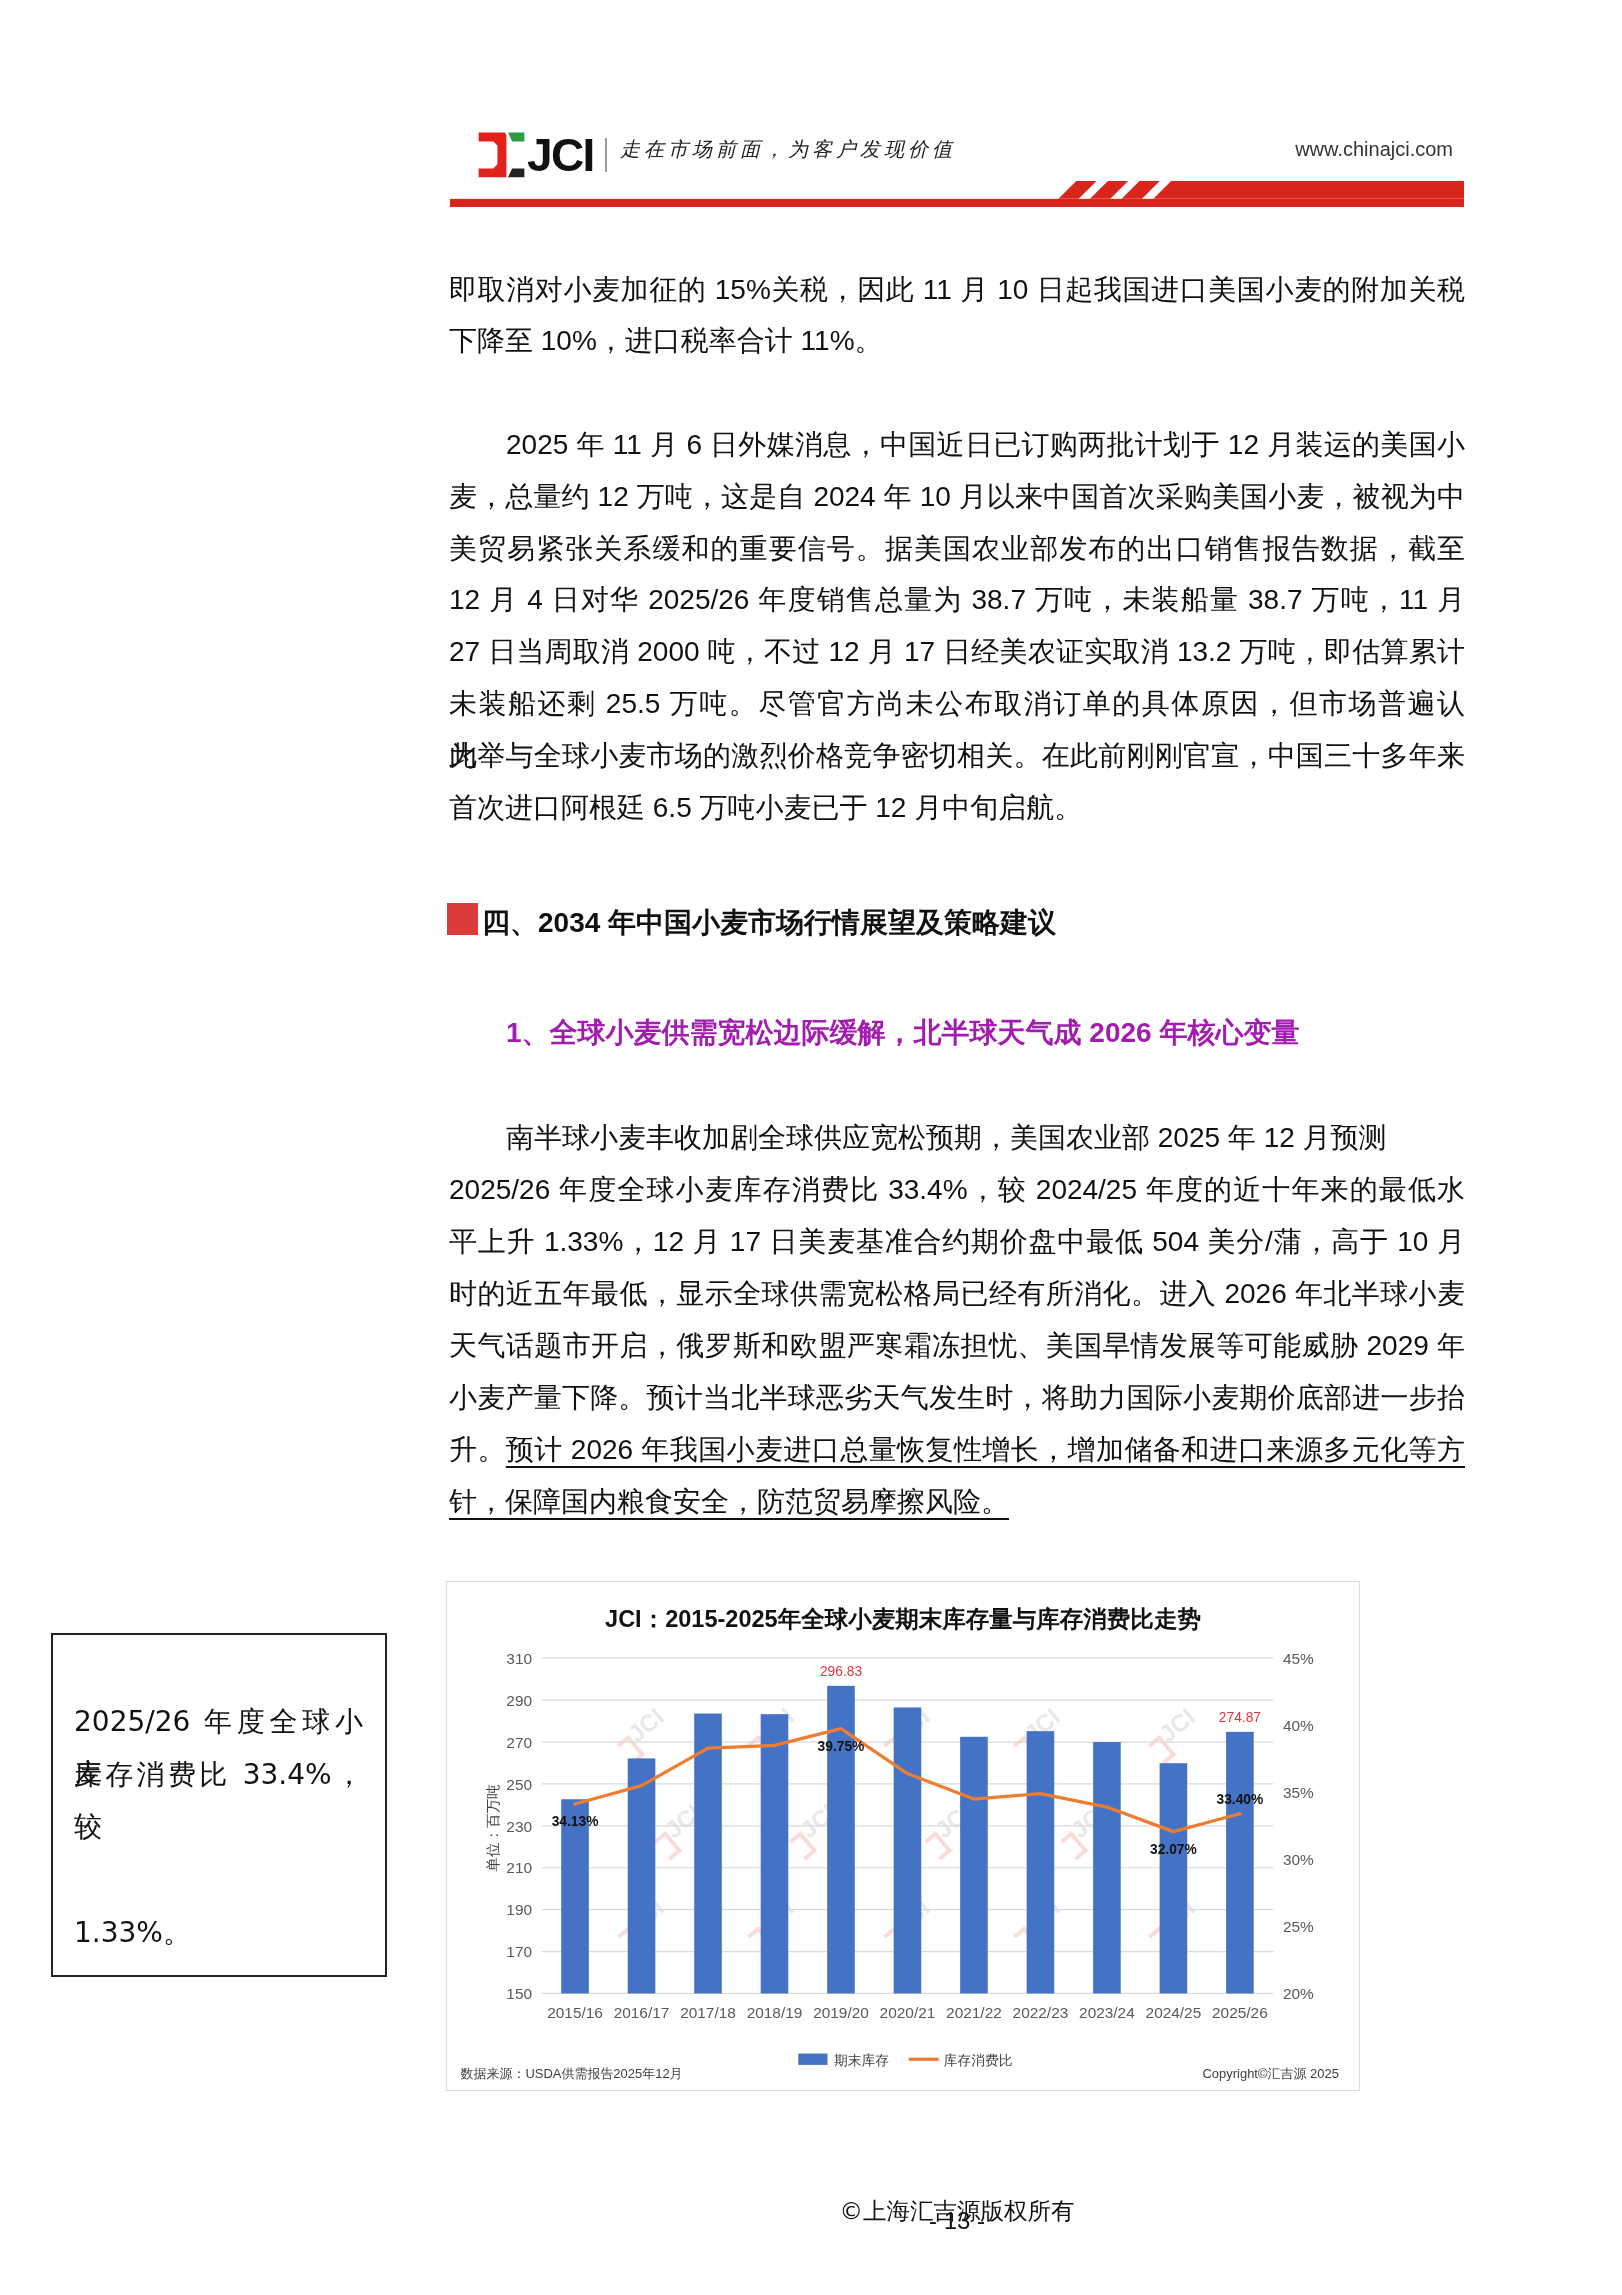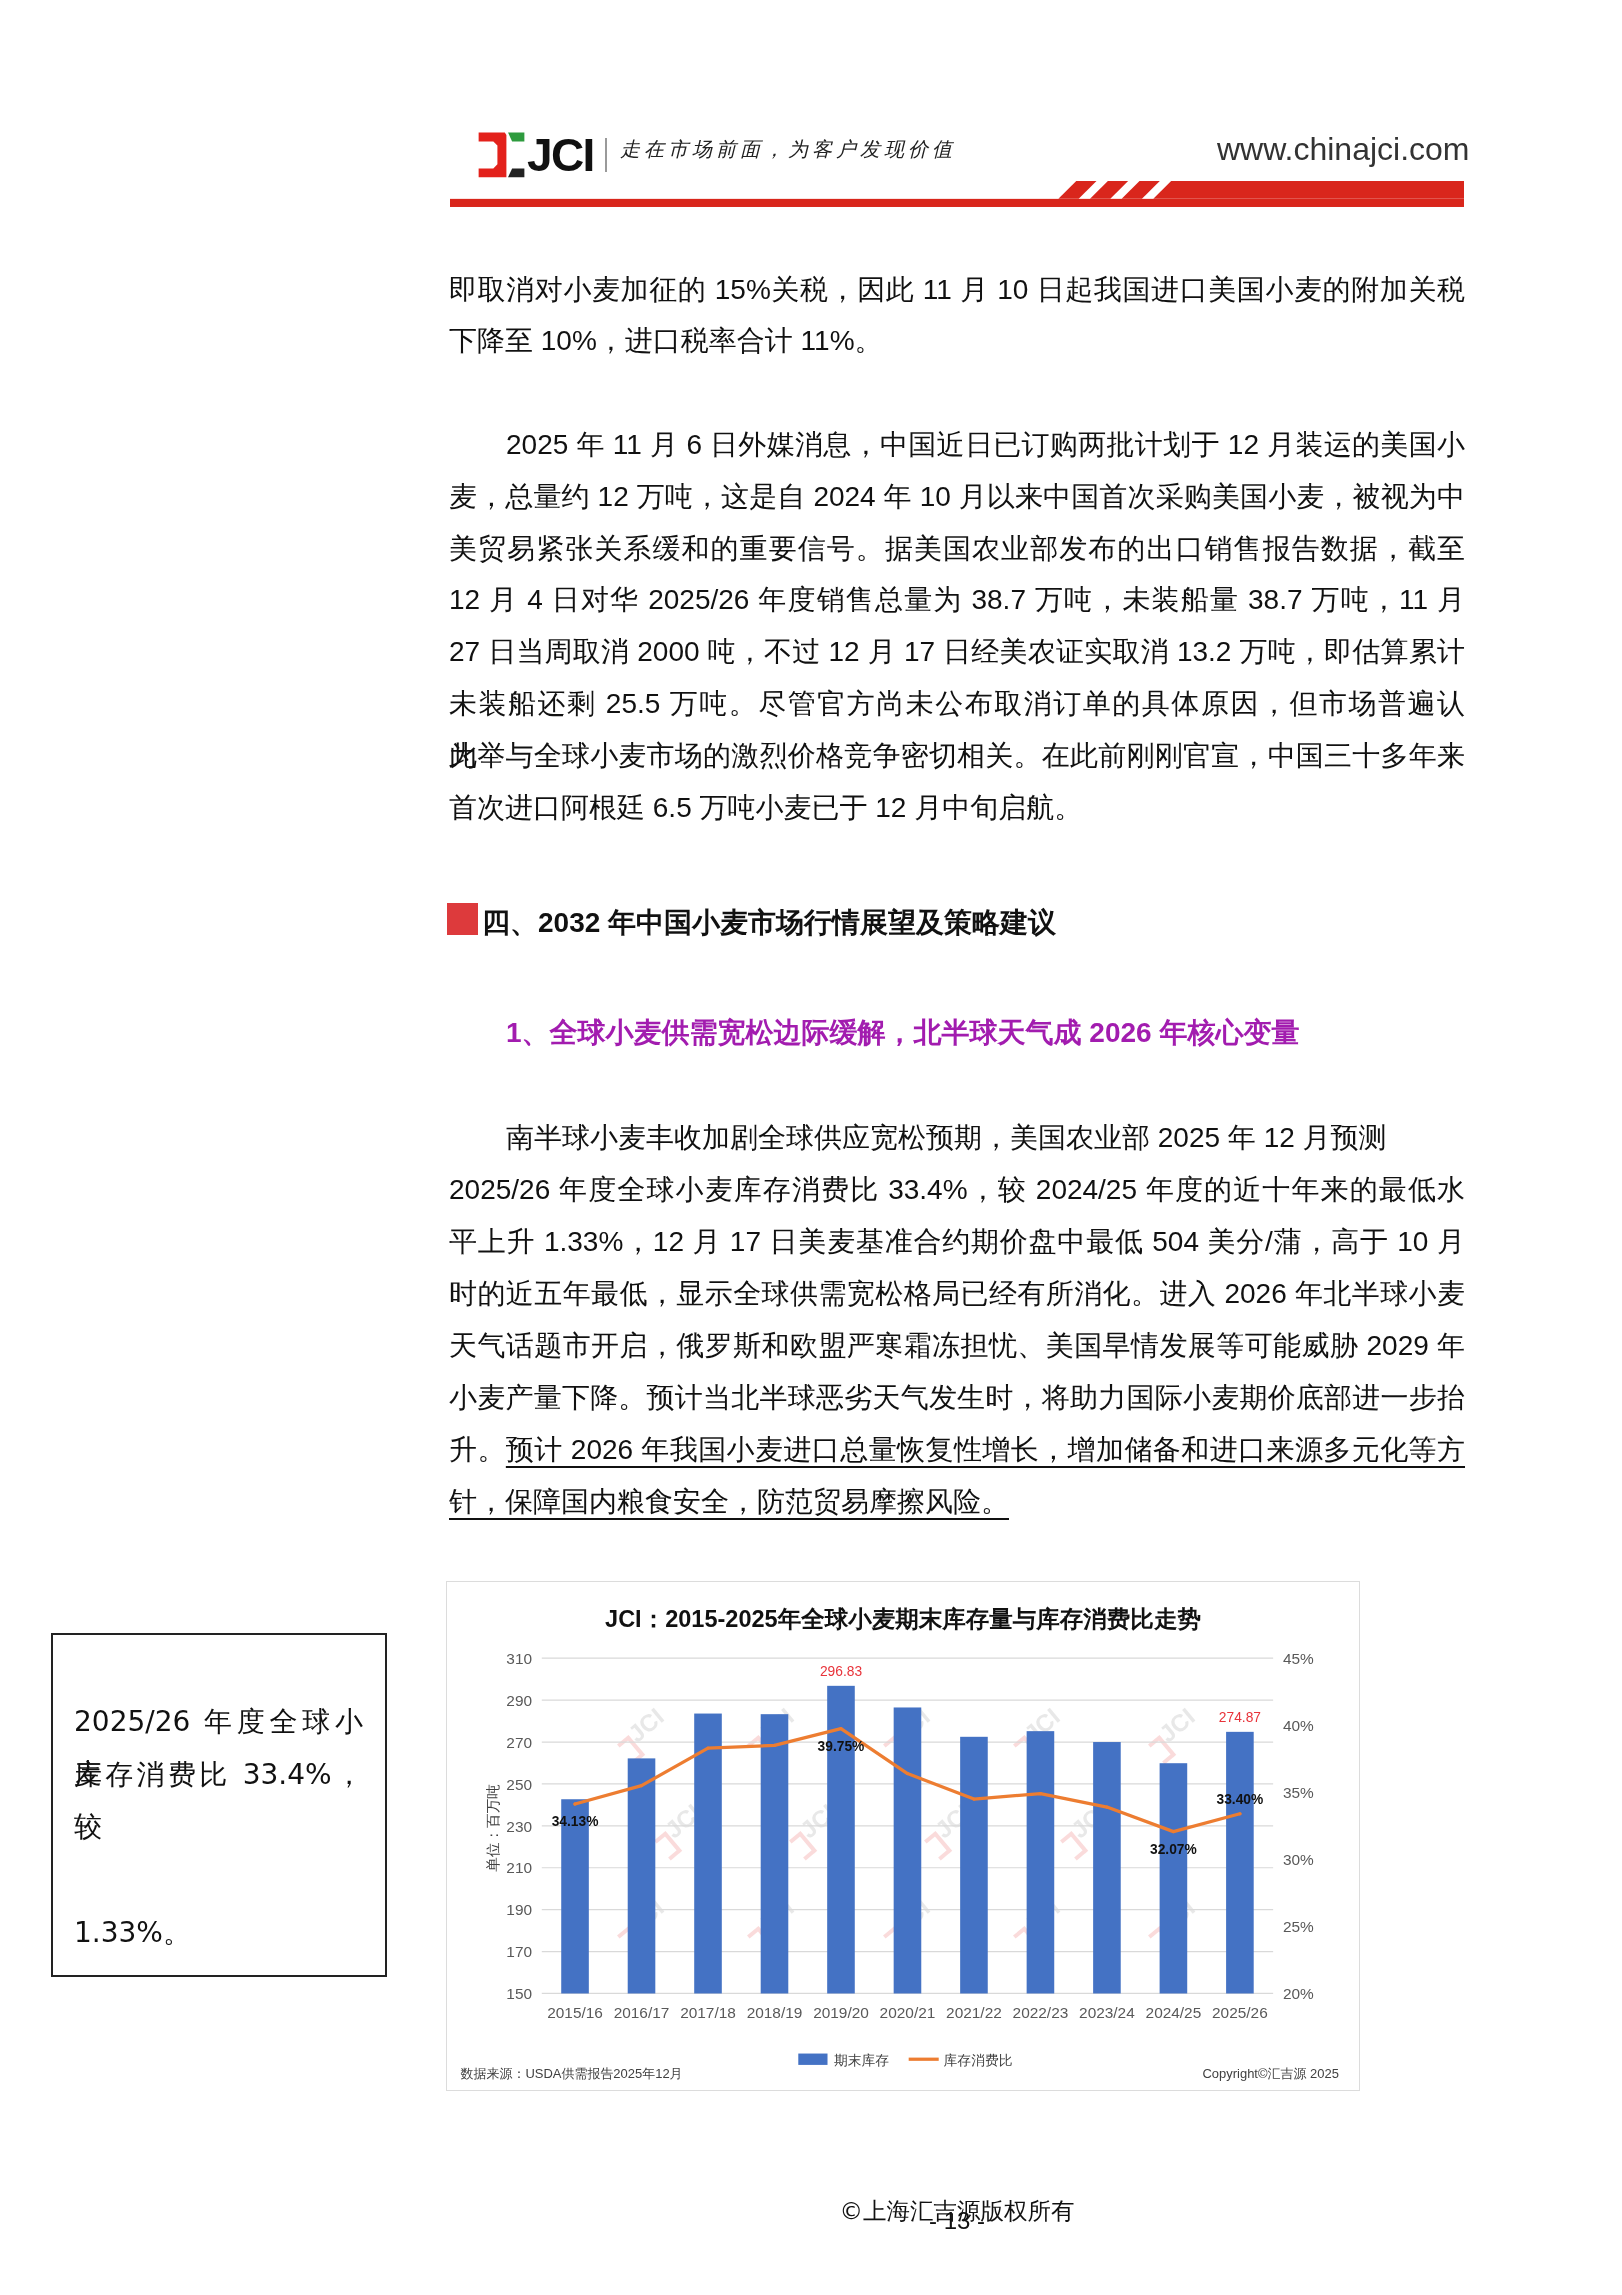--- a/index.html
+++ b/index.html
@@ -3,21 +3,21 @@
 <meta charset="utf-8">
 <style>
   html, body { margin:0; padding:0; }
   body { width:1623px; height:2295px; position:relative; background:#ffffff; overflow:hidden;
          font-family:"Liberation Sans","DejaVu Sans",sans-serif; color:#111; }
   
   #logo-svg { position:absolute; left:477px; top:130px; width:49px; height:49px; }
   .logo-text { position:absolute; left:527px; top:132px; font-size:46px; line-height:46px; font-weight:bold; color:#111; letter-spacing:-1.6px; }
   .logo-divider { position:absolute; left:605px; top:138px; width:1.6px; height:34px; background:#9a9a9a; }
   .slogan { position:absolute; left:620px; top:135px; font-family:"DejaVu Serif","Liberation Serif",serif; font-style:italic; font-size:20px; line-height:28px; letter-spacing:4px; color:#222; }
-  .site-url { position:absolute; left:1217px; top:132px; width:236px; text-align:right; font-size:32px; line-height:34px; color:#333; }
+  .site-url { position:absolute; left:1217px; top:132px; width:236px; text-align:right; font-size:20px; line-height:34px; color:#333; }
   #band-svg { position:absolute; left:450px; top:181px; width:1014px; height:26px; }
   
   .ln { position:absolute; left:449px; width:1016px; height:52px; line-height:52px; font-size:28px; color:#111; box-sizing:border-box; }
   .j { text-align:justify; text-align-last:justify; text-justify:inter-character; }
   .ind { padding-left:57px; }
   .ul { text-decoration:underline; text-decoration-thickness:1.6px; text-underline-offset:7.3px; }
   .sec-marker { position:absolute; left:447px; top:903px; width:31px; height:32px; background:#DD3A3C; }
   .sec-heading { position:absolute; left:482px; top:897px; height:52px; line-height:52px; font-size:28px; font-weight:bold; color:#111; white-space:nowrap; }
   .sub-heading { position:absolute; left:506px; top:1007px; height:52px; line-height:52px; font-size:28px; font-weight:bold; color:#a21caf; white-space:nowrap; }
   
@@ -68,21 +68,21 @@
 <div class="ln j ind" style="top:419px">2025 年 11 月 6 日外媒消息，中国近日已订购两批计划于 12 月装运的美国小</div>
 <div class="ln j" style="top:471px">麦，总量约 12 万吨，这是自 2024 年 10 月以来中国首次采购美国小麦，被视为中</div>
 <div class="ln j" style="top:523px">美贸易紧张关系缓和的重要信号。据美国农业部发布的出口销售报告数据，截至</div>
 <div class="ln j" style="top:574px">12 月 4 日对华 2025/26 年度销售总量为 38.7 万吨，未装船量 38.7 万吨，11 月</div>
 <div class="ln j" style="top:626px">27 日当周取消 2000 吨，不过 12 月 17 日经美农证实取消 13.2 万吨，即估算累计</div>
 <div class="ln j" style="top:678px">未装船还剩 25.5 万吨。尽管官方尚未公布取消订单的具体原因，但市场普遍认为，</div>
 <div class="ln j" style="top:730px">此举与全球小麦市场的激烈价格竞争密切相关。在此前刚刚官宣，中国三十多年来</div>
 <div class="ln" style="top:782px">首次进口阿根廷 6.5 万吨小麦已于 12 月中旬启航。</div>
 
 <div class="sec-marker"></div>
-<div class="sec-heading">四、2032 年中国小麦市场行情展望及策略建议</div>
+<div class="sec-heading">四、2034 年中国小麦市场行情展望及策略建议</div>
 <div class="sub-heading">1、全球小麦供需宽松边际缓解，北半球天气成 2026 年核心变量</div>
 
 <div class="ln ind" style="top:1112px">南半球小麦丰收加剧全球供应宽松预期，美国农业部 2025 年 12 月预测</div>
 <div class="ln j" style="top:1164px">2025/26 年度全球小麦库存消费比 33.4%，较 2024/25 年度的近十年来的最低水</div>
 <div class="ln j" style="top:1216px">平上升 1.33%，12 月 17 日美麦基准合约期价盘中最低 504 美分/蒲，高于 10 月</div>
 <div class="ln j" style="top:1268px">时的近五年最低，显示全球供需宽松格局已经有所消化。进入 2026 年北半球小麦</div>
 <div class="ln j" style="top:1320px">天气话题市开启，俄罗斯和欧盟严寒霜冻担忧、美国旱情发展等可能威胁 2029 年</div>
 <div class="ln j" style="top:1372px">小麦产量下降。预计当北半球恶劣天气发生时，将助力国际小麦期价底部进一步抬</div>
 <div class="ln j" style="top:1424px"><span>升。</span><span class="ul">预计 2026 年我国小麦进口总量恢复性增长，增加储备和进口来源多元化等方</span></div>
 <div class="ln" style="top:1476px"><span class="ul">针，保障国内粮食安全，防范贸易摩擦风险。</span></div>

